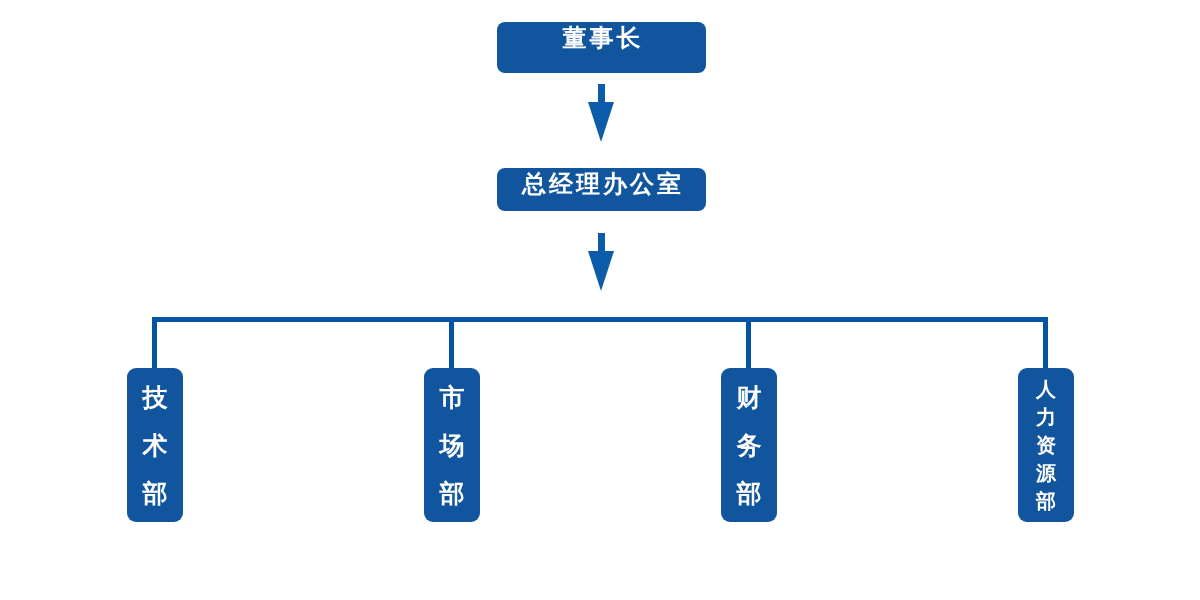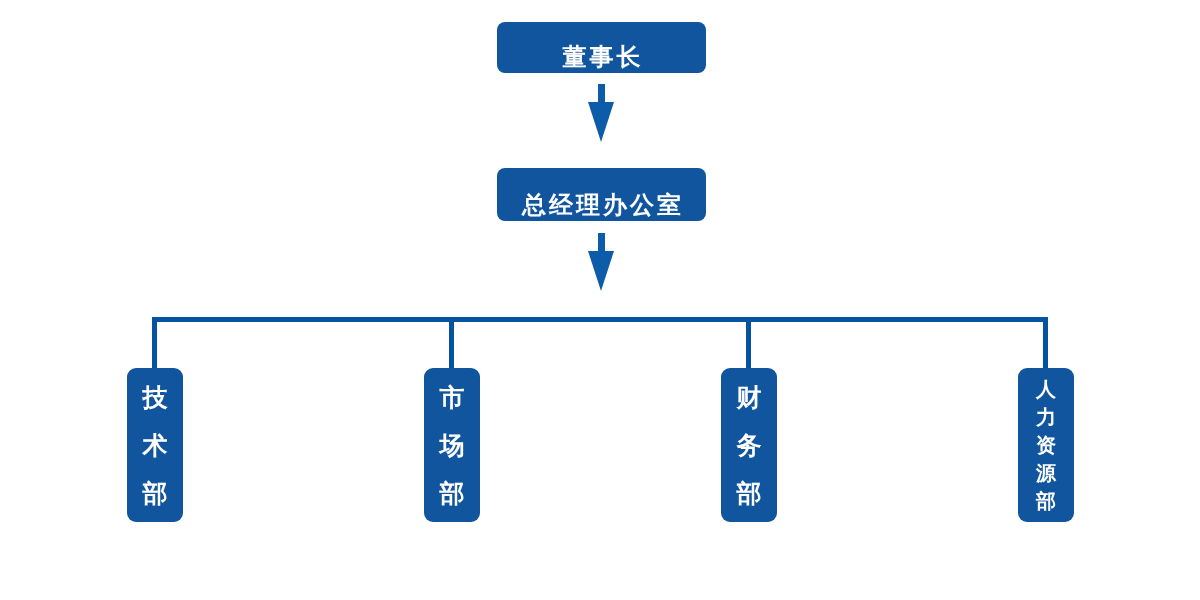--- a/index.html
+++ b/index.html
@@ -21,34 +21,34 @@
     background: var(--background);
     overflow: hidden;
   }
   
   .node {
     position: absolute;
     background: var(--node-fill);
     color: var(--node-text);
     border-radius: 8px;
     display: flex;
-    align-items: flex-end;
+    align-items: flex-start;
     justify-content: center;
   }
   .node-top {
     left: 497px;
     width: 209px;
     height: 51px;
     font-size: 24px;
     font-weight: bold;
     letter-spacing: 3px;
     text-indent: 3px;
   }
   #node-chairman { top: 22px; }
-  #node-gm-office { top: 168px; height: 53px; }
+  #node-gm-office { top: 168px; height: 43px; }
   .dept {
     position: absolute;
     top: 368px;
     width: 56px;
     height: 154px;
     background: var(--node-fill);
     color: var(--node-text);
     border-radius: 9px;
     display: flex;
     flex-direction: column;

